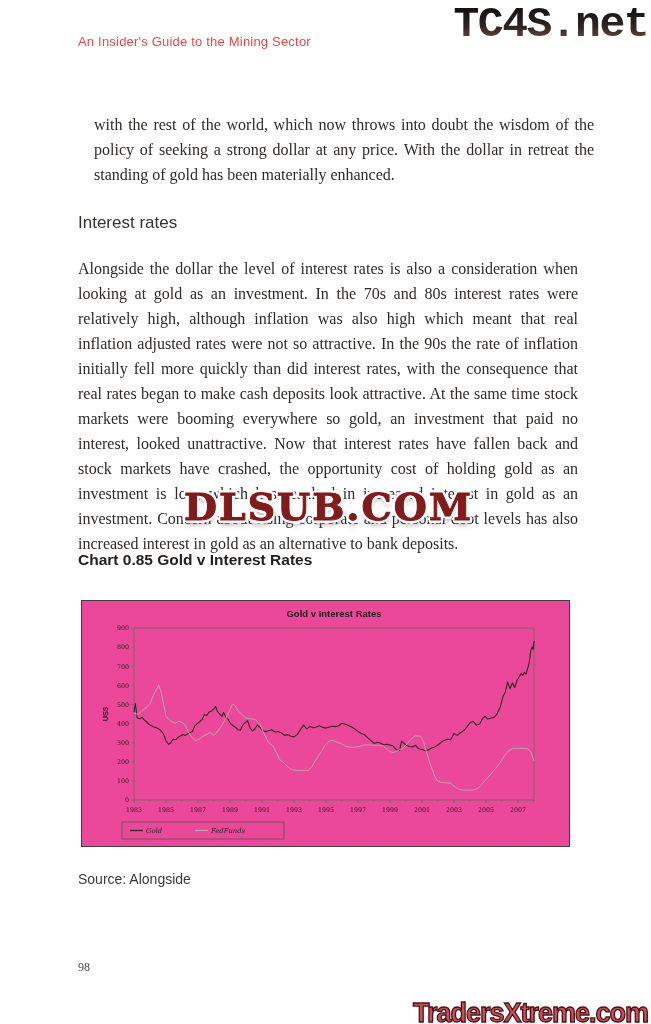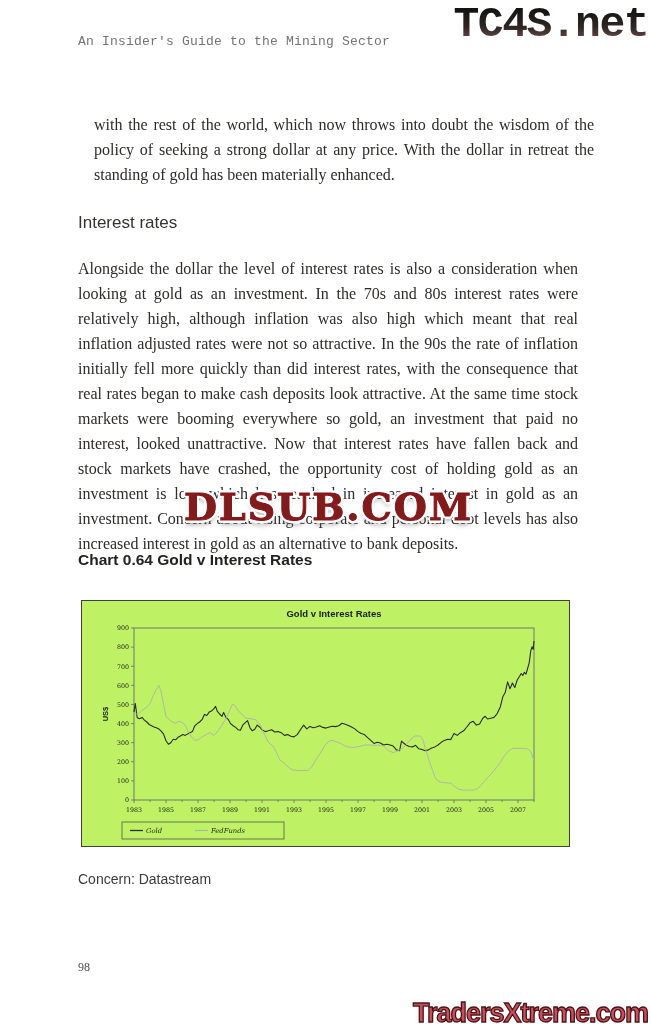--- a/index.html
+++ b/index.html
@@ -2,21 +2,21 @@
 <html><head>
 <meta charset="utf-8">
 <style>
   html,body{margin:0;padding:0;}
   body{
     width:651px;height:1024px;background:#ffffff;position:relative;overflow:hidden;
     font-family:"Liberation Serif", serif;color:#2e2b29;
   }
   .running-header{
     position:absolute;left:78px;top:34px;
-    font-family:Liberation Mono, monospace;font-size:13px;color:#737373;letter-spacing:.2px;
+    font-family:Liberation Sans, sans-serif;font-size:13px;color:#ef4444;letter-spacing:.2px;
   }
   .logo-tc4s{
     position:absolute;right:3px;top:0;display:inline-block;
     font-family:Liberation Mono, monospace;font-weight:700;font-size:43px;letter-spacing:-1.5px;
     background:linear-gradient(180deg,#161413 20%,#2e2624 55%,#6e4c44 82%,#a47a6d 100%);
     -webkit-background-clip:text;background-clip:text;color:transparent;
   }
   .para{
     position:absolute;left:78px;width:500px;text-align:justify;
     font-size:16px;line-height:25px;color:#2e2b29;
@@ -26,21 +26,21 @@
   .section-heading{
     position:absolute;left:78px;top:197px;
     font-family:"Liberation Sans", sans-serif;font-size:17px;font-weight:400;color:#35322f;margin-top:16px;
   }
   .chart-caption{
     position:absolute;left:78px;top:551px;
     font-family:"Liberation Sans", sans-serif;font-weight:700;font-size:15.5px;color:#242220;
   }
   .chart-box{
     position:absolute;left:81px;top:600px;width:487px;height:245px;
-    border:1px solid #3f3f3f;background:#bef264;
+    border:1px solid #3f3f3f;background:#ec4899;
   }
   .chart-box svg{display:block;}
   .source-note{
     position:absolute;left:78px;top:871px;
     font-family:"Liberation Sans", sans-serif;font-size:14px;color:#3a3a3a;
   }
   .page-number{
     position:absolute;left:78px;top:960px;font-size:12px;color:#4a4a4a;
   }
   .watermark-dlsub{
@@ -72,21 +72,21 @@
 <div class="logo-tc4s">TC4S.net</div>
 
 <p class="para" id="para1">with the rest of the world, which now throws into doubt the wisdom of the policy of seeking a strong dollar at any price. With the dollar in retreat the standing of gold has been materially enhanced.</p>
 
 <h2 class="section-heading">Interest rates</h2>
 
 <p class="para" id="para2">Alongside the dollar the level of interest rates is also a consideration when looking at gold as an investment. In the 70s and 80s interest rates were relatively high, although inflation was also high which meant that real inflation adjusted rates were not so attractive. In the 90s the rate of inflation initially fell more quickly than did interest rates, with the consequence that real rates began to make cash deposits look attractive. At the same time stock markets were booming everywhere so gold, an investment that paid no interest, looked unattractive. Now that interest rates have fallen back and stock markets have crashed, the opportunity cost of holding gold as an investment is low, which has resulted in increased interest in gold as an investment. Concern about rising corporate and personal debt levels has also increased interest in gold as an alternative to bank deposits.</p>
 
 <div class="watermark-dlsub">DLSUB.COM</div>
 
-<div class="chart-caption">Chart 0.64 Gold v Interest Rates</div>
+<div class="chart-caption">Chart 0.85 Gold v Interest Rates</div>
 
 <div class="chart-box">
   <svg id="chart-svg" width="487" height="245" viewBox="0 0 487 245" xmlns="http://www.w3.org/2000/svg">
       <text x="252" y="16" text-anchor="middle" font-size="9.5" font-weight="bold" font-family="&quot;Liberation Sans&quot;, sans-serif" fill="#1c1c1c">Gold v Interest Rates</text>
       <rect x="52" y="27" width="400" height="172" fill="none" stroke="#6b6b6b" stroke-width="0.9"></rect>
       <line x1="49" y1="199" x2="52" y2="199" stroke="#6b6b6b" stroke-width="0.8"></line>
       <text x="47" y="201.3" text-anchor="end" font-size="6.3" font-family="&quot;DejaVu Serif&quot;, serif" fill="#242424">0</text>
       <line x1="49" y1="179.88888888888889" x2="52" y2="179.88888888888889" stroke="#6b6b6b" stroke-width="0.8"></line>
       <text x="47" y="182.1888888888889" text-anchor="end" font-size="6.3" font-family="&quot;DejaVu Serif&quot;, serif" fill="#242424">100</text>
       <line x1="49" y1="160.77777777777777" x2="52" y2="160.77777777777777" stroke="#6b6b6b" stroke-width="0.8"></line>
@@ -148,17 +148,17 @@
       <polyline points="52.0,111.1 53.3,102.5 55.2,116.8 57.6,117.8 60.0,116.4 62.4,119.1 64.8,121.0 67.2,123.5 69.6,124.8 72.0,126.0 74.4,126.8 76.8,127.9 79.2,130.2 81.6,133.1 84.0,139.8 86.4,143.2 88.8,141.7 91.2,138.2 93.6,138.8 96.0,136.3 98.4,135.0 100.8,133.6 103.2,134.4 105.6,132.9 108.0,131.7 110.4,130.6 112.8,124.8 115.2,122.6 117.6,121.0 120.0,118.7 122.4,113.4 124.8,114.5 127.2,111.1 129.6,109.9 132.0,107.6 133.6,105.4 135.2,110.1 137.6,113.0 140.0,115.3 141.6,111.5 144.0,116.4 146.4,118.7 148.8,122.9 151.2,124.8 153.6,126.4 156.0,128.7 158.4,129.2 160.8,124.1 163.2,121.6 165.6,119.7 168.0,126.8 170.4,129.8 172.8,128.3 175.2,124.1 177.6,126.0 180.0,128.7 183.2,130.6 186.4,129.8 189.6,128.7 192.8,131.0 196.0,130.6 199.2,131.7 202.4,134.4 205.6,133.6 208.8,135.2 212.0,135.9 215.2,133.6 218.4,128.7 221.6,124.1 224.8,127.9 228.0,125.4 231.2,126.8 234.4,126.0 237.6,124.8 240.8,126.4 244.0,127.1 247.2,126.0 250.4,125.2 253.6,125.6 256.8,124.8 260.0,122.2 263.2,123.3 266.4,124.5 269.6,126.0 272.8,127.9 276.0,130.6 279.2,132.5 282.4,133.6 285.6,136.7 288.8,139.4 292.0,142.4 295.2,141.3 298.4,142.0 301.6,144.0 304.8,143.2 308.0,144.0 311.2,145.1 314.4,148.9 317.6,149.7 319.5,140.1 321.6,142.0 324.0,144.0 327.2,145.5 330.4,145.9 333.6,144.3 336.8,147.8 340.0,148.5 343.2,149.7 346.4,148.9 349.6,147.0 352.8,145.9 356.0,144.0 359.2,141.3 362.4,139.4 365.6,138.2 368.8,138.6 372.0,132.5 375.2,134.4 378.4,131.7 381.6,129.8 384.8,126.0 388.0,121.8 391.2,120.3 394.4,124.1 397.6,122.9 400.8,117.2 403.2,115.3 405.6,118.0 408.8,117.2 412.0,116.4 415.2,112.6 418.4,105.7 420.8,95.8 423.2,91.6 425.6,80.9 428.0,87.8 430.4,82.0 432.8,86.6 435.2,79.0 437.6,75.2 439.2,72.5 440.8,74.4 442.4,71.3 444.0,73.2 445.6,67.5 447.2,61.8 448.8,49.6 450.1,45.7 451.2,48.4 452.0,40.0" fill="none" stroke="#2b2b2b" stroke-width="1.1" stroke-linejoin="round"></polyline>
       <polyline points="52.0,112.0 56.0,113.4 60.0,109.6 64.0,106.9 68.0,102.5 71.2,94.8 74.4,88.5 76.8,84.3 79.2,91.0 81.6,103.4 84.0,115.3 87.2,118.7 90.4,121.0 93.6,122.2 96.8,120.3 100.0,121.4 103.2,124.1 106.4,131.0 109.6,135.9 112.8,139.4 116.0,139.0 120.0,135.9 124.0,133.6 128.0,131.7 132.0,134.4 136.0,129.8 140.0,124.1 144.0,117.2 148.0,108.8 150.4,103.1 152.8,104.4 156.0,109.6 160.0,113.4 164.0,117.2 168.8,117.8 173.6,118.7 178.4,124.1 181.6,131.7 186.4,141.3 191.2,145.1 194.4,151.6 197.6,158.5 202.4,162.3 207.2,166.9 210.4,168.8 213.6,169.4 220.0,169.6 226.4,169.2 229.6,166.1 234.4,157.9 239.2,150.8 243.2,144.0 247.2,140.1 251.2,139.4 255.2,141.3 259.2,142.6 263.2,145.1 268.0,146.3 272.8,146.3 277.6,145.5 282.4,144.0 287.2,144.0 292.0,144.3 296.8,144.3 301.6,145.1 306.4,149.7 311.2,151.6 316.0,149.7 320.8,147.0 324.0,144.0 328.8,138.2 333.6,134.8 338.4,135.2 340.8,138.2 343.2,147.0 345.6,154.7 348.0,162.3 350.4,168.8 352.8,175.7 355.2,179.5 359.2,181.4 364.0,181.8 368.8,182.2 372.0,185.2 376.8,188.3 381.6,189.1 386.4,189.1 391.2,189.1 396.0,187.5 399.2,184.1 402.4,180.3 405.6,176.4 408.8,173.2 412.0,169.4 415.2,165.6 418.4,161.2 421.6,156.0 424.8,151.6 428.0,148.9 431.2,147.4 436.0,147.4 440.8,147.4 445.6,147.8 448.8,150.8 452.0,159.8" fill="none" stroke="#b0b0b0" stroke-width="0.9" stroke-linejoin="round"></polyline>
       <rect x="40" y="221" width="162" height="17" fill="none" stroke="#555" stroke-width="0.8"></rect>
       <line x1="48" y1="229.5" x2="61" y2="229.5" stroke="#2b2b2b" stroke-width="1.3"></line>
       <text x="64" y="232" font-size="6.8" font-family="&quot;DejaVu Serif&quot;, serif" font-style="italic" fill="#242424">Gold</text>
       <line x1="113" y1="229.5" x2="126" y2="229.5" stroke="#b0b0b0" stroke-width="1.1"></line>
       <text x="129" y="232" font-size="6.8" font-family="&quot;DejaVu Serif&quot;, serif" font-style="italic" fill="#242424">FedFunds</text>
     </svg>
 </div>
 
-<div class="source-note">Concern: Datastream</div>
+<div class="source-note">Source: Alongside</div>
 
 <div class="page-number">98</div>
 
 <div class="logo-tx">TradersXtreme.com</div>
 
 </body></html>

